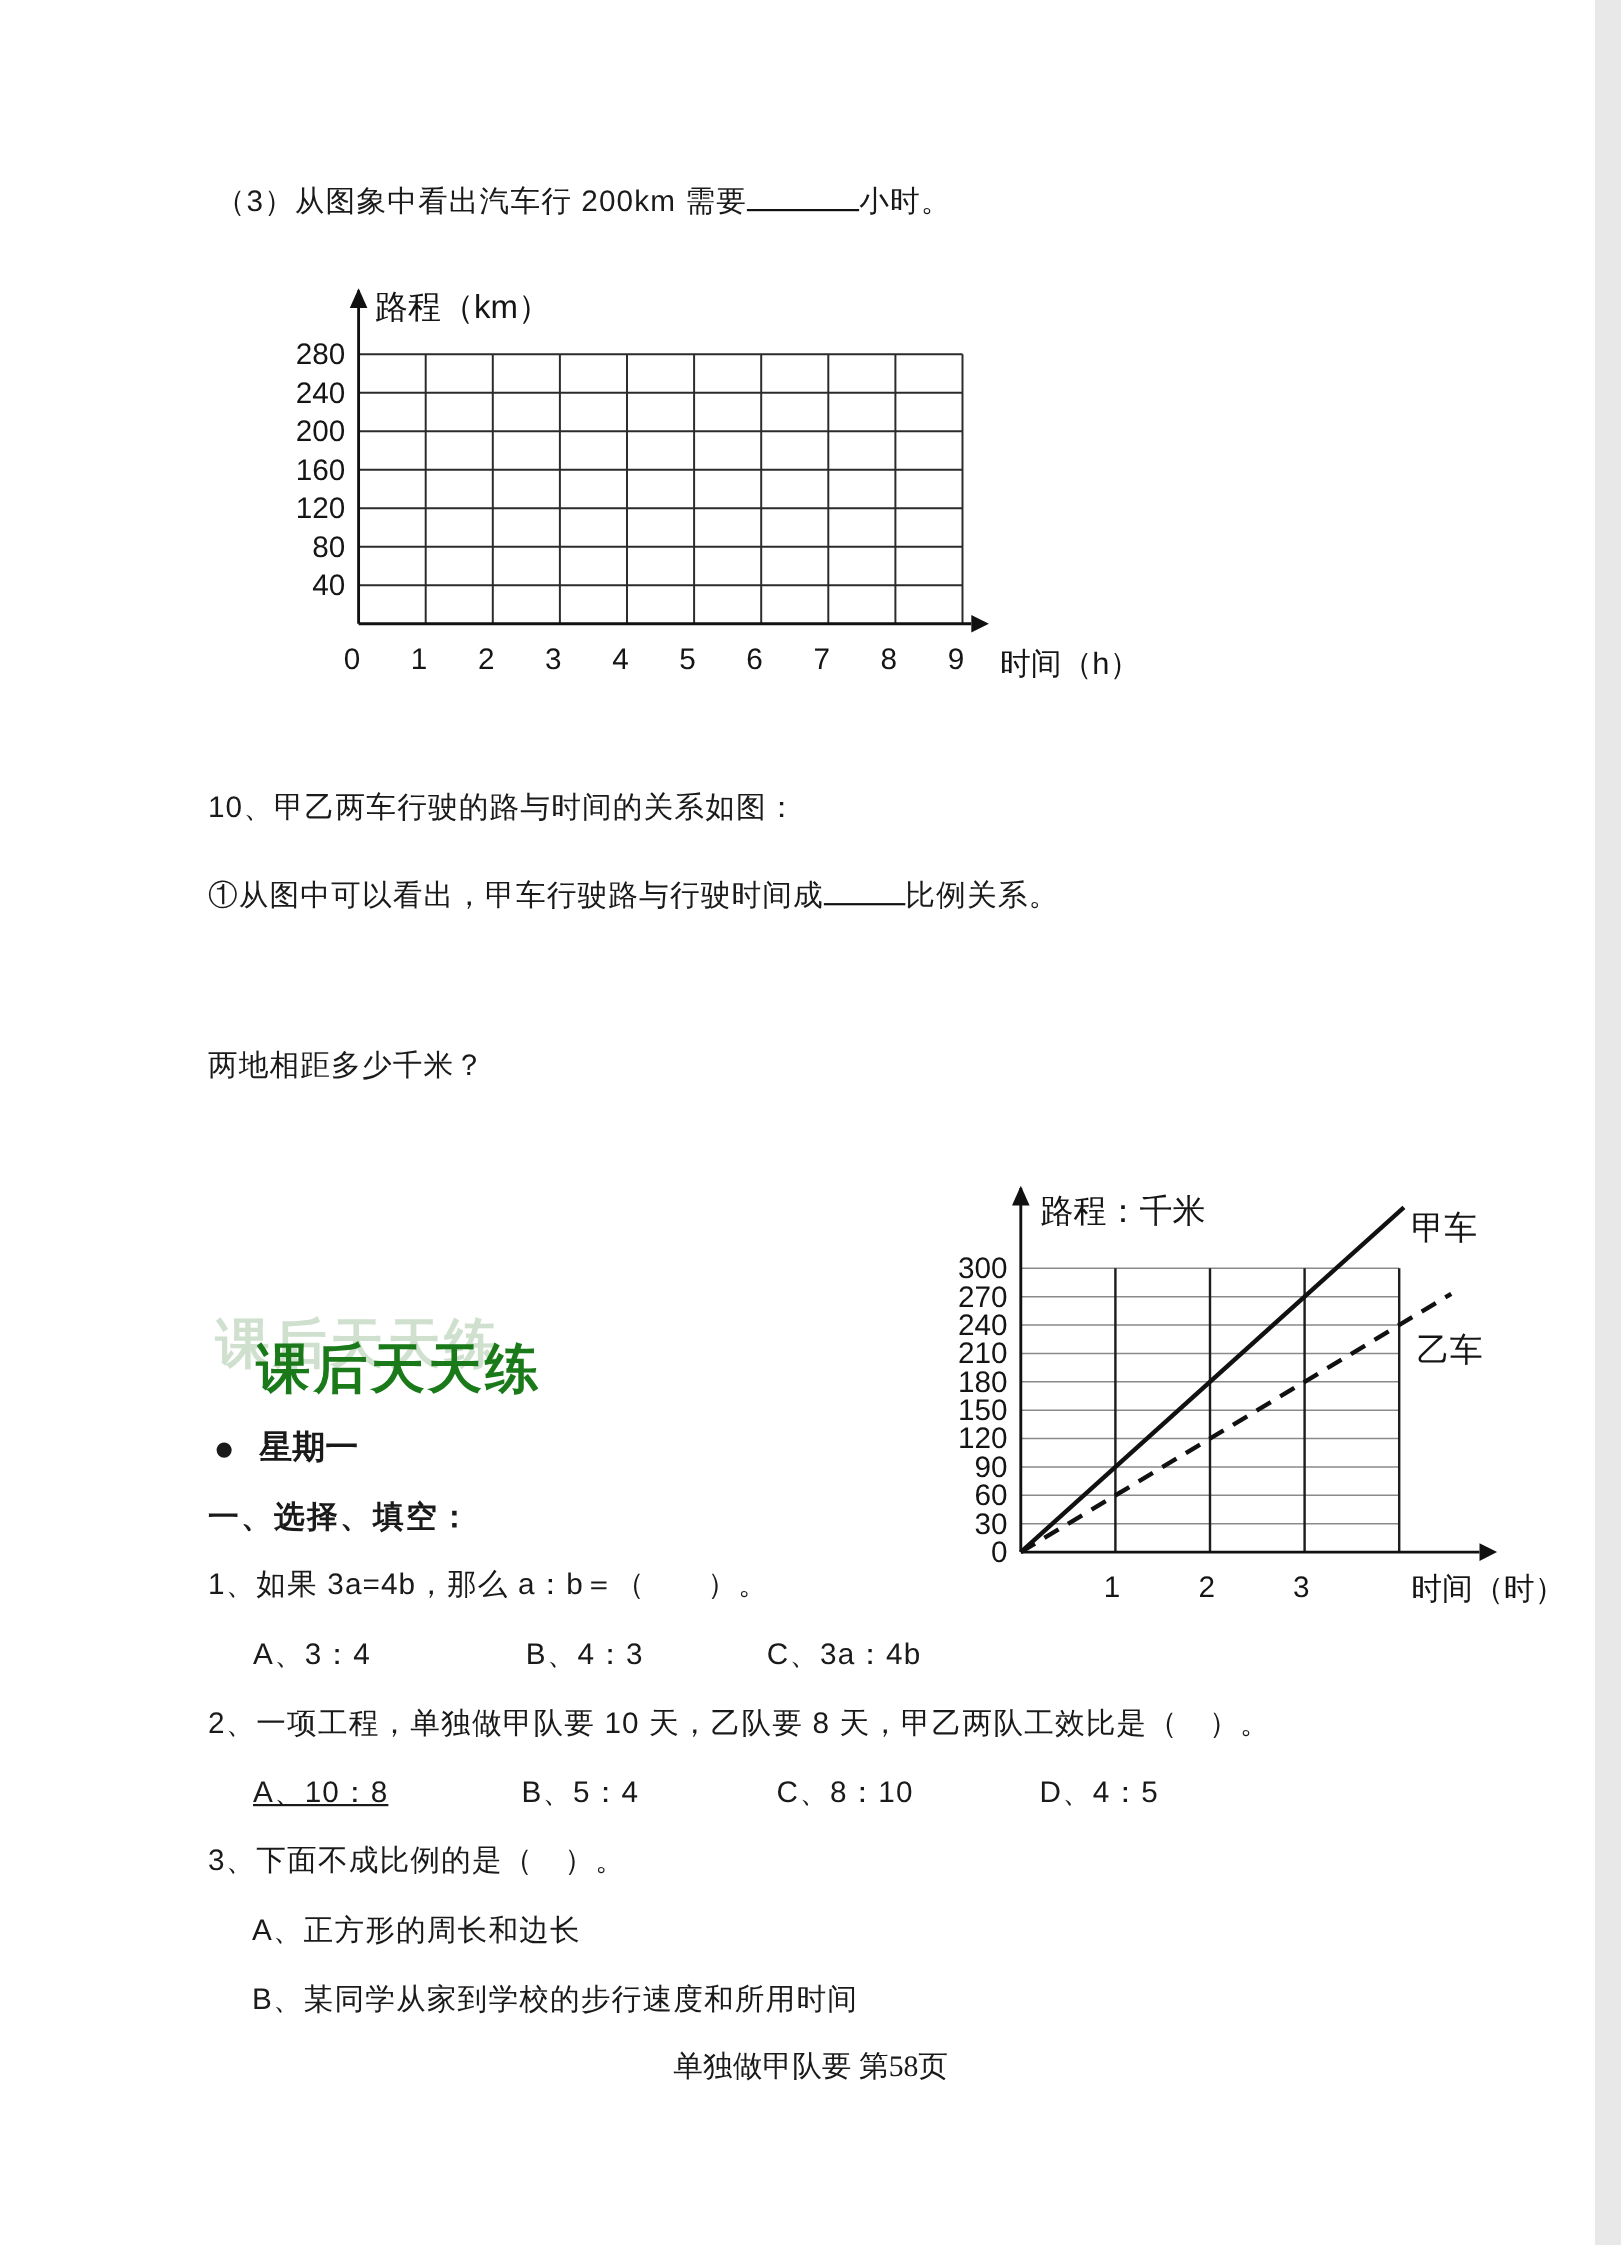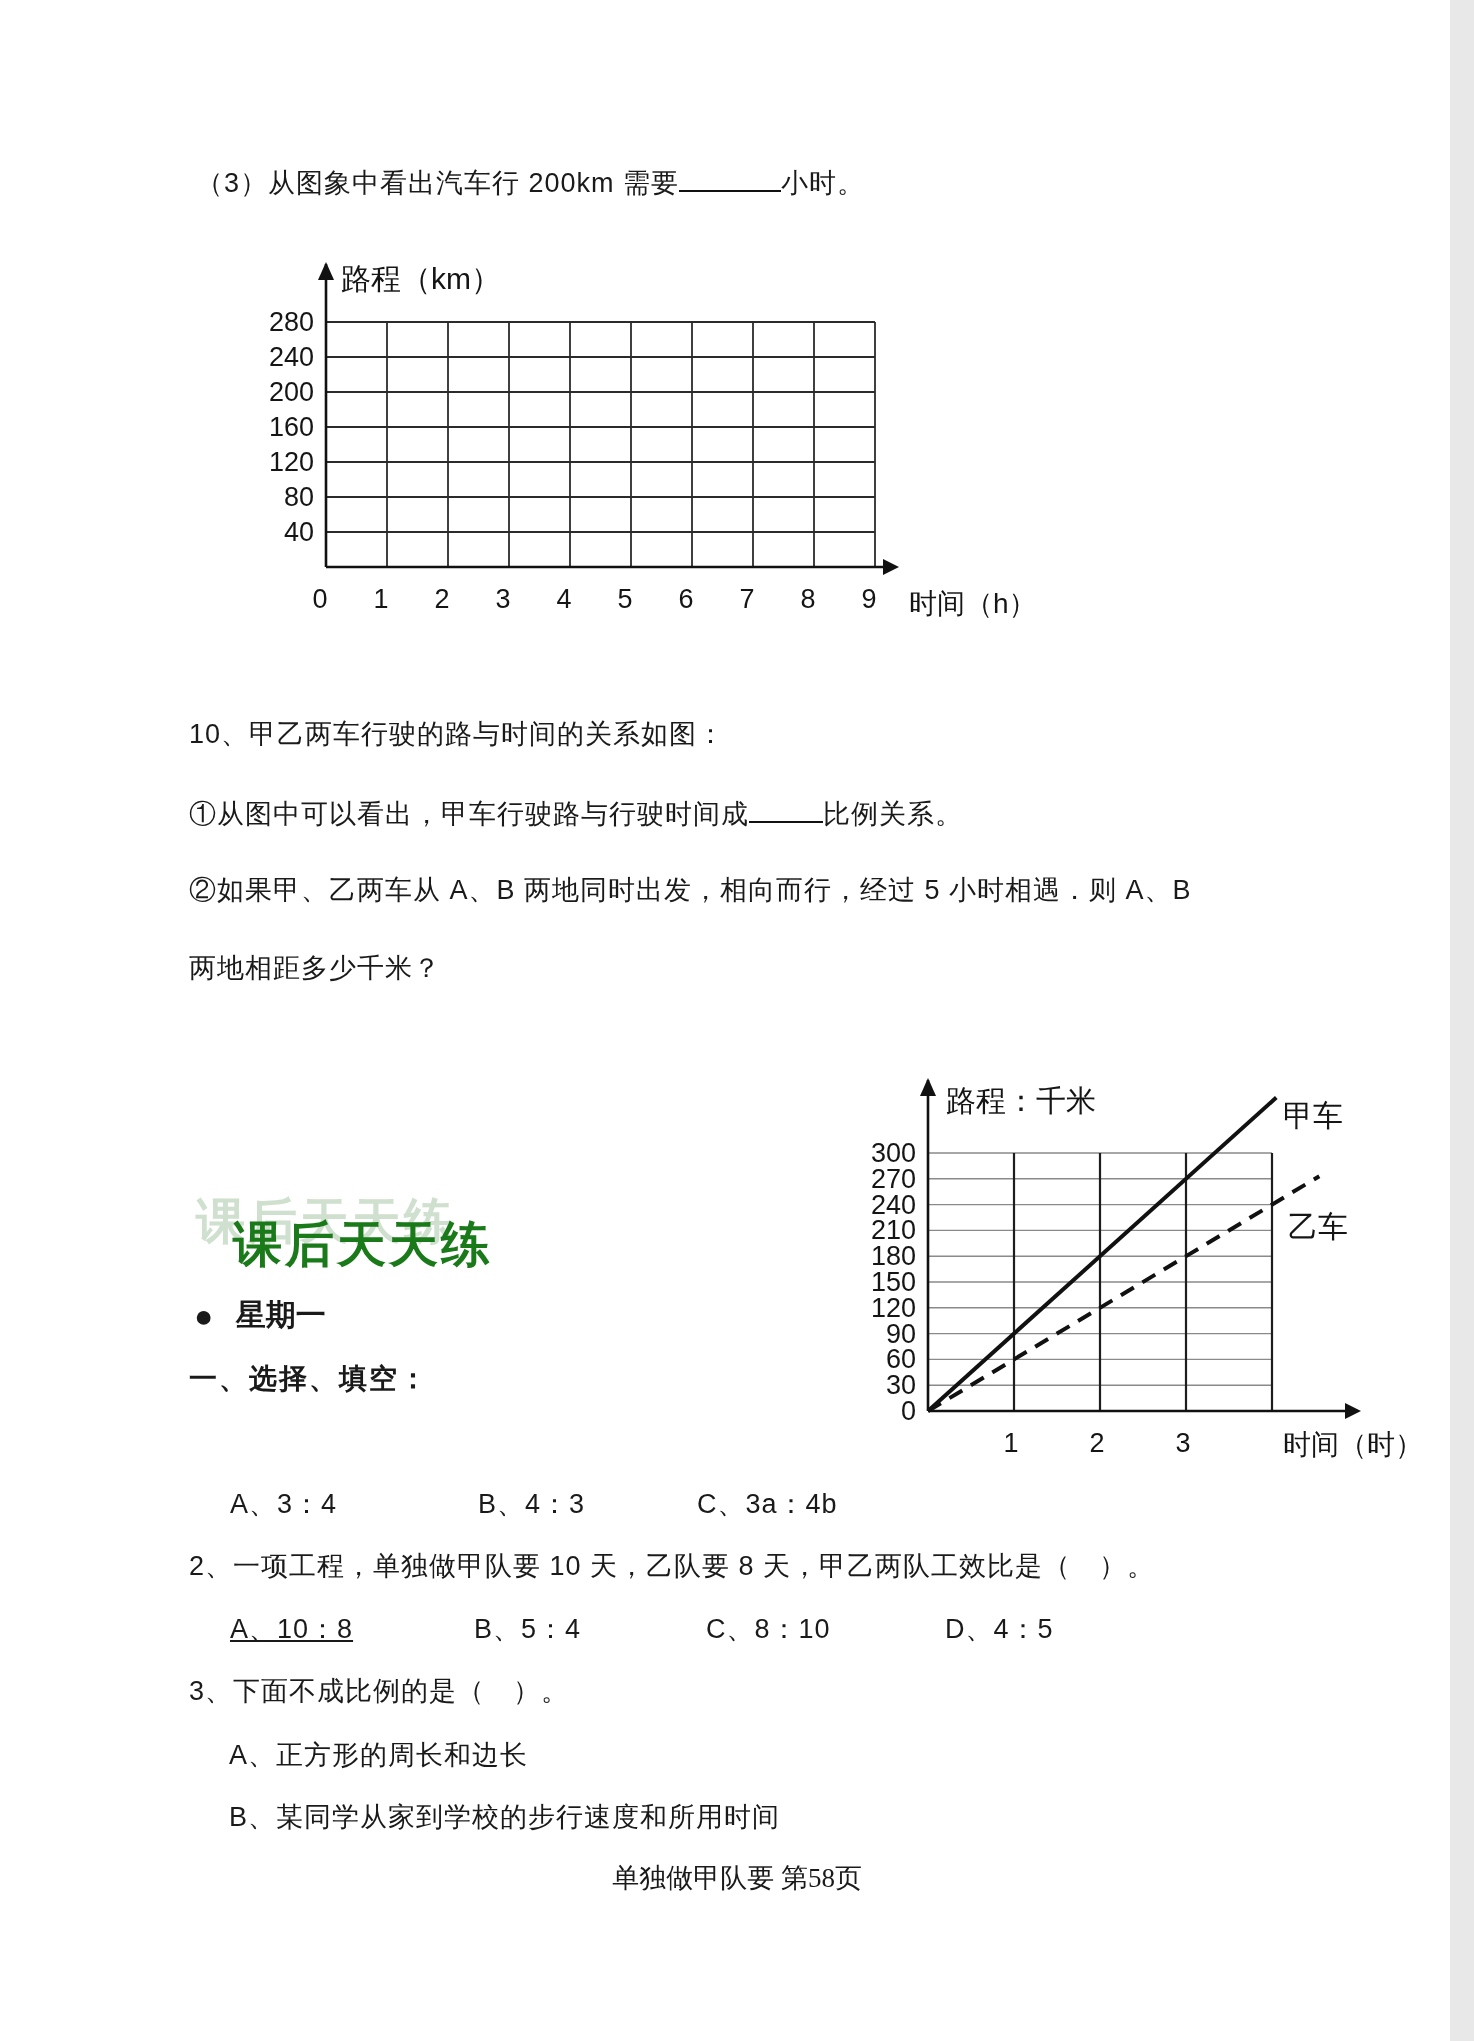--- a/index.html
+++ b/index.html
@@ -69,21 +69,20 @@
       <text x="593" y="368" font-size="27" text-anchor="middle">8</text>
       <text x="654" y="368" font-size="27" text-anchor="middle">9</text>
       <text x="126" y="49" font-size="30" text-anchor="start">路程（km）</text>
       <text x="694" y="373" font-size="28" text-anchor="start">时间（h）</text>
     </svg>
 
   <div class="abs body-line" style="left:189px;top:716px;">10、甲乙两车行驶的路与时间的关系如图：</div>
   <div class="abs body-line" style="left:189px;top:794px;">
     <span>①从图中可以看出，甲车行驶路与行驶时间成</span><span class="blank blank-72"></span><span>比例关系。</span>
   </div>
-  <div class="abs body-line" style="left:189px;top:872px;">②如果甲、乙两车从 A、B 两地同时出发，相向而行，经过 5 小时相遇．则 A、B</div>
   <div class="abs body-line" style="left:189px;top:950px;">两地相距多少千米？</div>
 
   <svg id="chart2" class="abs" style="left:745px;top:1050px;" width="740" height="430">
       <line x1="183" y1="103" x2="527" y2="103" stroke="#8a8a8a" stroke-width="1.4"></line>
       <line x1="183" y1="128.8" x2="527" y2="128.8" stroke="#8a8a8a" stroke-width="1.4"></line>
       <line x1="183" y1="154.6" x2="527" y2="154.6" stroke="#8a8a8a" stroke-width="1.4"></line>
       <line x1="183" y1="180.4" x2="527" y2="180.4" stroke="#8a8a8a" stroke-width="1.4"></line>
       <line x1="183" y1="206.2" x2="527" y2="206.2" stroke="#8a8a8a" stroke-width="1.4"></line>
       <line x1="183" y1="232" x2="527" y2="232" stroke="#8a8a8a" stroke-width="1.4"></line>
       <line x1="183" y1="257.8" x2="527" y2="257.8" stroke="#8a8a8a" stroke-width="1.4"></line>
@@ -123,20 +122,21 @@
   <div class="abs heading watermark" style="left:196px;top:1189px;">课后天天练</div>
   <div class="abs heading heading-main" style="left:233px;top:1212px;color:#1a7a1a;">课后天天练</div>
 
   <div class="abs day-row" style="left:194px;top:1295px;">
     <span class="day-bullet">●</span>
     <span style="margin-left:14px;">星期一</span>
   </div>
 
   <div class="abs part-title" style="left:189px;top:1360px;">一、选择、填空：</div>
 
+  <div class="abs body-line" style="left:189px;top:1422px;">1、如果 3a=4b，那么 a：b＝（　　）。</div>
   <div>
     <span class="abs body-line" style="left:230px;top:1486px;">A、3：4</span>
     <span class="abs body-line" style="left:478px;top:1486px;">B、4：3</span>
     <span class="abs body-line" style="left:697px;top:1486px;">C、3a：4b</span>
   </div>
 
   <div class="abs body-line" style="left:189px;top:1548px;">2、一项工程，单独做甲队要 10 天，乙队要 8 天，甲乙两队工效比是（　）。</div>
   <div>
     <span class="abs body-line" style="left:230px;top:1611px;text-decoration:underline;">A、10：8</span>
     <span class="abs body-line" style="left:474px;top:1611px;">B、5：4</span>

